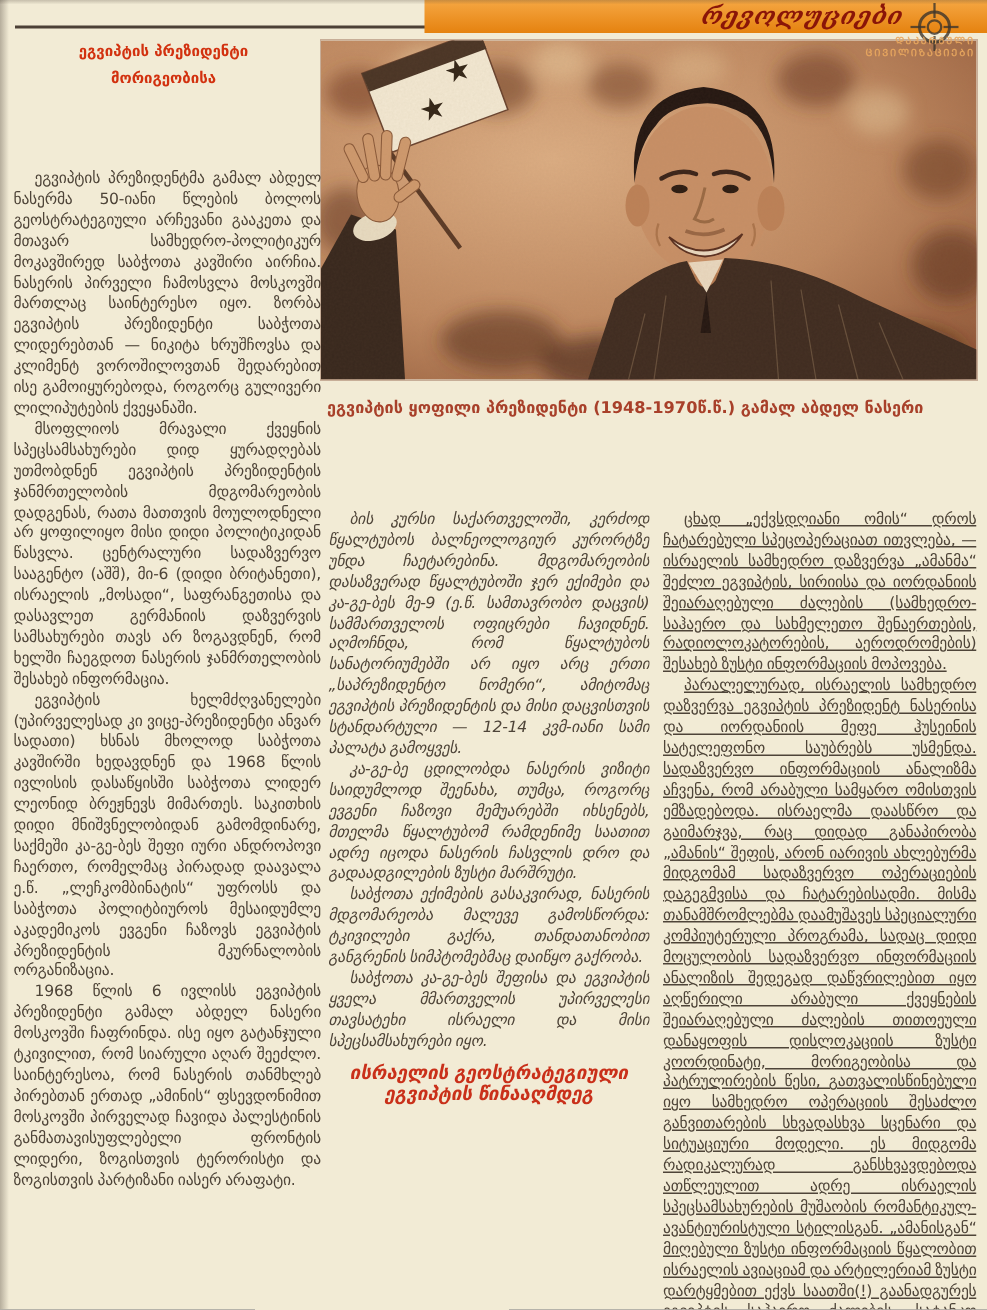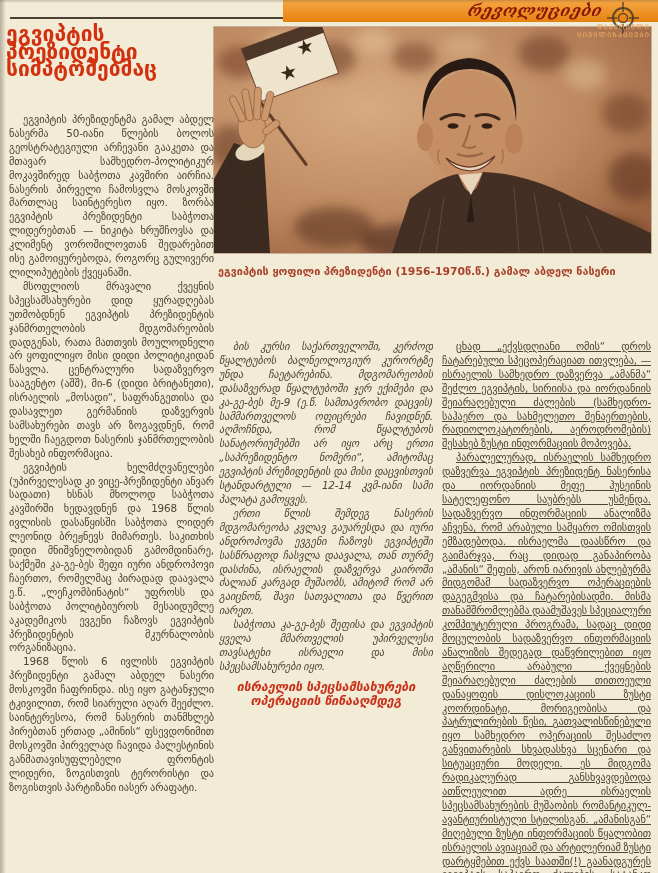--- a/index.html
+++ b/index.html
@@ -14,22 +14,22 @@
 
   .banner{position:absolute;left:283px;top:0;width:375px;height:22px;z-index:2;
         background:linear-gradient(#f6a743,#e5820f);}
   .banner-text{position:absolute;right:56px;top:1px;font-size:16px;font-weight:700;font-style:italic;
         color:#8a1508;transform:skewX(-10deg);letter-spacing:.5px;white-space:nowrap;
         font-family:"DejaVu Serif","DejaVu Sans",serif;}
   .crosshair{position:absolute;left:605px;top:0;width:36px;height:36px;z-index:3;}
   .logo-lines{position:absolute;right:8px;top:23px;z-index:3;text-align:right;color:#e9a85f;
         font-size:6.5px;line-height:8px;font-weight:700;letter-spacing:1.2px;opacity:.9;}
 
-  .title{position:absolute;left:6px;top:26px;width:206px;text-align:left;z-index:2;
-        color:#d2310f;font-weight:700;font-size:21px;line-height:17.5px;}
+  .title{position:absolute;left:6px;top:26px;width:206px;text-align:center;z-index:2;
+        color:#d2310f;font-weight:700;font-size:10px;line-height:17.5px;}
 
   .photo{position:absolute;left:214px;top:27px;width:437px;height:226px;z-index:2;
         outline:1px solid rgba(120,60,40,.35);}
   .caption{position:absolute;left:218px;top:265px;width:432px;z-index:2;
         color:#a8402a;font-weight:700;font-size:10.8px;}
 
   .col{position:absolute;text-align:justify;font-size:10.4px;line-height:13.9px;color:#4e4438;
         overflow:hidden;letter-spacing:-.15px;word-spacing:-.5px;z-index:2;margin-top:47px;}
   .col p{margin:0;text-indent:14px;}
   .col1{left:9px;top:66px;width:205px;height:802px;}
@@ -60,21 +60,21 @@
     <line x1="24" y1="18" x2="34" y2="18" stroke="#3c352c" stroke-width="1.5" opacity=".8"></line>
   </svg>
 
   <div class="logo-lines">
     <div>ᲓᲐᲙᲐᲠᲒᲣᲚᲘ</div>
     <div>ᲪᲘᲕᲘᲚᲘᲖᲐᲪᲘᲔᲑᲘ</div>
   </div>
 
   <div class="title">
     <div>ეგვიპტის პრეზიდენტი</div>
-    <div>სიმპტომებმაც</div>
+    <div>მორიგეობისა</div>
   </div>
 
   <svg class="photo" viewBox="0 0 437 226" preserveAspectRatio="none">
     <defs>
       <radialGradient id="bgGrad" cx="35%" cy="35%" r="90%">
         <stop offset="0%" stop-color="#dcae84"></stop>
         <stop offset="55%" stop-color="#c08a62"></stop>
         <stop offset="100%" stop-color="#8e5536"></stop>
       </radialGradient>
       <filter id="soft" x="-40%" y="-40%" width="180%" height="180%">
@@ -152,37 +152,38 @@
           <path d="M300,160 L305,226"></path>
         <path d="M320,166 L330,226"></path>
           <path d="M345,176 L358,226"></path>
           <path d="M372,188 L388,226"></path>
       </g>
     </g>
 
     <rect width="437" height="226" filter="url(#grain)" opacity=".16"></rect>
   </svg>
 
-  <div class="caption">ეგვიპტის ყოფილი პრეზიდენტი (1956-1970წ.წ.) გამალ აბდელ ნასერი</div>
+  <div class="caption">ეგვიპტის ყოფილი პრეზიდენტი (1948-1970წ.წ.) გამალ აბდელ ნასერი</div>
 
   <div class="col col1">
     <p>ეგვიპტის პრეზიდენტმა გამალ აბდელ ნასერმა 50-იანი წლების ბოლოს გეოსტრატეგიული არჩევანი გააკეთა და მთავარ სამხედრო-პოლიტიკურ მოკავშირედ საბჭოთა კავშირი აირჩია. ნასერის პირველი ჩამოსვლა მოსკოვში მართლაც საინტერესო იყო. ზორბა ეგვიპტის პრეზიდენტი საბჭოთა ლიდერებთან — ნიკიტა ხრუშჩოვსა და კლიმენტ ვოროშილოვთან შედარებით ისე გამოიყურებოდა, როგორც გულივერი ლილიპუტების ქვეყანაში.</p>
     <p>მსოფლიოს მრავალი ქვეყნის სპეცსამსახურები დიდ ყურადღებას უთმობდნენ ეგვიპტის პრეზიდენტის ჯანმრთელობის მდგომარეობის დადგენას, რათა მათთვის მოულოდნელი არ ყოფილიყო მისი დიდი პოლიტიკიდან წასვლა. ცენტრალური სადაზვერვო სააგენტო (აშშ), მი-6 (დიდი ბრიტანეთი), ისრაელის „მოსადი“, საფრანგეთისა და დასავლეთ გერმანიის დაზვერვის სამსახურები თავს არ ზოგავდნენ, რომ ხელში ჩაეგდოთ ნასერის ჯანმრთელობის შესახებ ინფორმაცია.</p>
     <p>ეგვიპტის ხელმძღვანელები (უპირველესად კი ვიცე-პრეზიდენტი ანვარ სადათი) ხსნას მხოლოდ საბჭოთა კავშირში ხედავდნენ და 1968 წლის ივლისის დასაწყისში საბჭოთა ლიდერ ლეონიდ ბრეჟნევს მიმართეს. საკითხის დიდი მნიშვნელობიდან გამომდინარე, საქმეში კა-გე-ბეს შეფი იური ანდროპოვი ჩაერთო, რომელმაც პირადად დაავალა ე.წ. „ლეჩკომბინატის“ უფროსს და საბჭოთა პოლიტბიუროს მესაიდუმლე აკადემიკოს ევგენი ჩაზოვს ეგვიპტის პრეზიდენტის მკურნალობის ორგანიზაცია.</p>
     <p>1968 წლის 6 ივლისს ეგვიპტის პრეზიდენტი გამალ აბდელ ნასერი მოსკოვში ჩაფრინდა. ისე იყო გატანჯული ტკივილით, რომ სიარული აღარ შეეძლო. საინტერესოა, რომ ნასერის თანმხლებ პირებთან ერთად „ამინის“ ფსევდონიმით მოსკოვში პირველად ჩავიდა პალესტინის განმათავისუფლებელი ფრონტის ლიდერი, ზოგისთვის ტერორისტი და ზოგისთვის პარტიზანი იასერ არაფატი.</p>
 
   </div>
 
   <div class="col col2">
     <p>ბის კურსი საქართველოში, კერძოდ წყალტუბოს ბალნეოლოგიურ კურორტზე უნდა ჩაეტარებინა. მდგომარეობის დასაზვერად წყალტუბოში ჯერ ექიმები და კა-გე-ბეს მე-9 (ე.წ. სამთავრობო დაცვის) სამმართველოს ოფიცრები ჩავიდნენ. აღმოჩნდა, რომ წყალტუბოს სანატორიუმებში არ იყო არც ერთი „საპრეზიდენტო ნომერი“, ამიტომაც ეგვიპტის პრეზიდენტის და მისი დაცვისთვის სტანდარტული — 12-14 კვმ-იანი სამი პალატა გამოყვეს.</p>
-    <p>ერთი წლის შემდეგ ნასერის მდგომარეობა კვლავ გაუარესდა და იური ანდროპოვმა ევგენი ჩაზოვს ეგვიპტეში სასწრაფოდ ჩასვლა დაავალა, თან თურმე დასძინა, ისრაელის დაზვერვა კაიროში ძალიან კარგად მუშაობს, ამიტომ რომ არ გაიცნონ, შავი სათვალითა და წვერით იარეთ.</p>
+    <p>კა-გე-ბე ცდილობდა ნასერის ვიზიტი საიდუმლოდ შეენახა, თუმცა, როგორც ევგენი ჩაზოვი მემუარებში იხსენებს, მთელმა წყალტუბომ რამდენიმე საათით ადრე იცოდა ნასერის ჩასვლის დრო და გადაადგილების ზუსტი მარშრუტი.</p>
+    <p>საბჭოთა ექიმების გასაკვირად, ნასერის მდგომარეობა მალევე გამოსწორდა: ტკივილები გაქრა, თანდათანობით განგრენის სიმპტომებმაც დაიწყო გაქრობა.</p>
     <p>საბჭოთა კა-გე-ბეს შეფისა და ეგვიპტის ყველა მმართველის უპირველესი თავსატეხი ისრაელი და მისი სპეცსამსახურები იყო.</p>
     <div class="section-heading">
-      <div>ისრაელის სპეცსამსახურები</div>
-      <div>ოპერაციის წინააღმდეგ</div>
+      <div>ისრაელის გეოსტრატეგიული</div>
+      <div>ეგვიპტის წინააღმდეგ</div>
     </div>
   </div>
 
   <div class="col col3">
     <p>ცხად „ექვსდღიანი ომის“ დროს ჩატარებული სპეცოპერაციათ ითვლება, — ისრაელის სამხედრო დაზვერვა „ამანმა“ შეძლო ეგვიპტის, სირიისა და იორდანიის შეიარაღებული ძალების (სამხედრო-საჰაერო და სახმელეთო შენაერთების, რადიოლოკატორების, აეროდრომების) შესახებ ზუსტი ინფორმაციის მოპოვება.</p>
     <p>პარალელურად, ისრაელის სამხედრო დაზვერვა ეგვიპტის პრეზიდენტ ნასერისა და იორდანიის მეფე ჰუსეინის სატელეფონო საუბრებს უსმენდა. სადაზვერვო ინფორმაციის ანალიზმა აჩვენა, რომ არაბული სამყარო ომისთვის ემზადებოდა. ისრაელმა დაასწრო და გაიმარჯვა, რაც დიდად განაპირობა „ამანის“ შეფის, არონ იარივის ახლებურმა მიდგომამ სადაზვერვო ოპერაციების დაგეგმვისა და ჩატარებისადმი. მისმა თანამშრომლებმა დაამუშავეს სპეციალური კომპიუტერული პროგრამა, სადაც დიდი მოცულობის სადაზვერვო ინფორმაციის ანალიზის შედეგად დაწვრილებით იყო აღწერილი არაბული ქვეყნების შეიარაღებული ძალების თითოეული დანაყოფის დისლოკაციის ზუსტი კოორდინატი, მორიგეობისა და პატრულირების წესი, გათვალისწინებული იყო სამხედრო ოპერაციის შესაძლო განვითარების სხვადასხვა სცენარი და სიტუაციური მოდელი. ეს მიდგომა რადიკალურად განსხვავდებოდა ათწლეულით ადრე ისრაელის სპეცსამსახურების მუშაობის რომანტიკულ-ავანტიურისტული სტილისგან. „ამანისგან“ მიღებული ზუსტი ინფორმაციის წყალობით ისრაელის ავიაციამ და არტილერიამ ზუსტი დარტყმებით ექვს საათში(!) გაანადგურეს ეგვიპტის საჰაერო ძალების, სატანკო შენაერთებისა და საზღვაო ხომალდების დიდი</p>
   </div>
 </div>
 
 </body></html>

